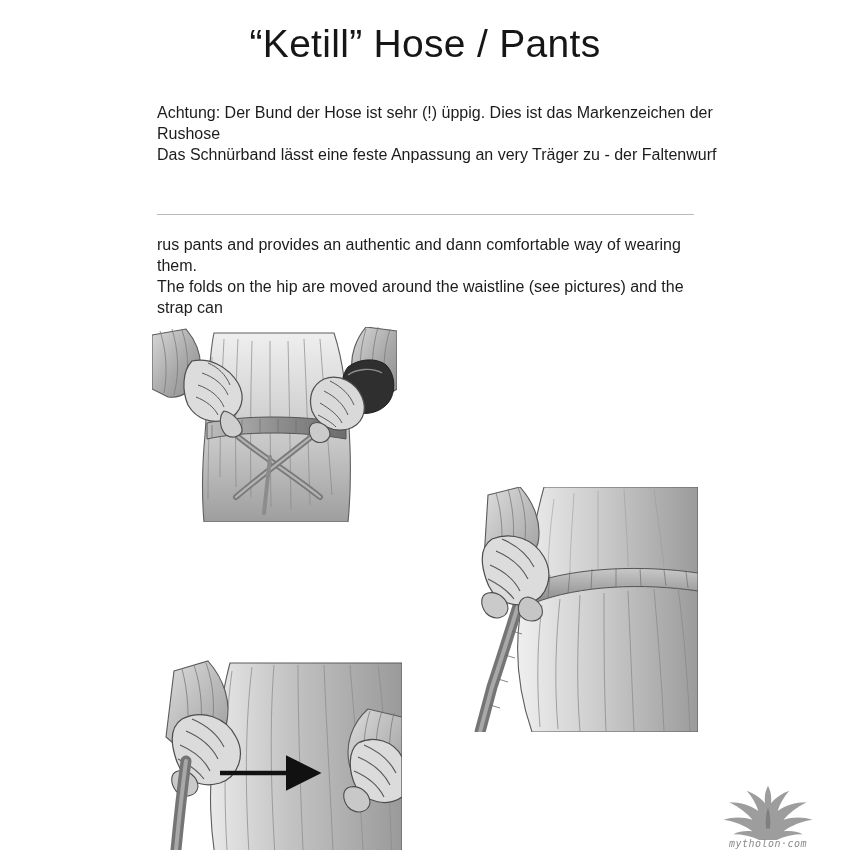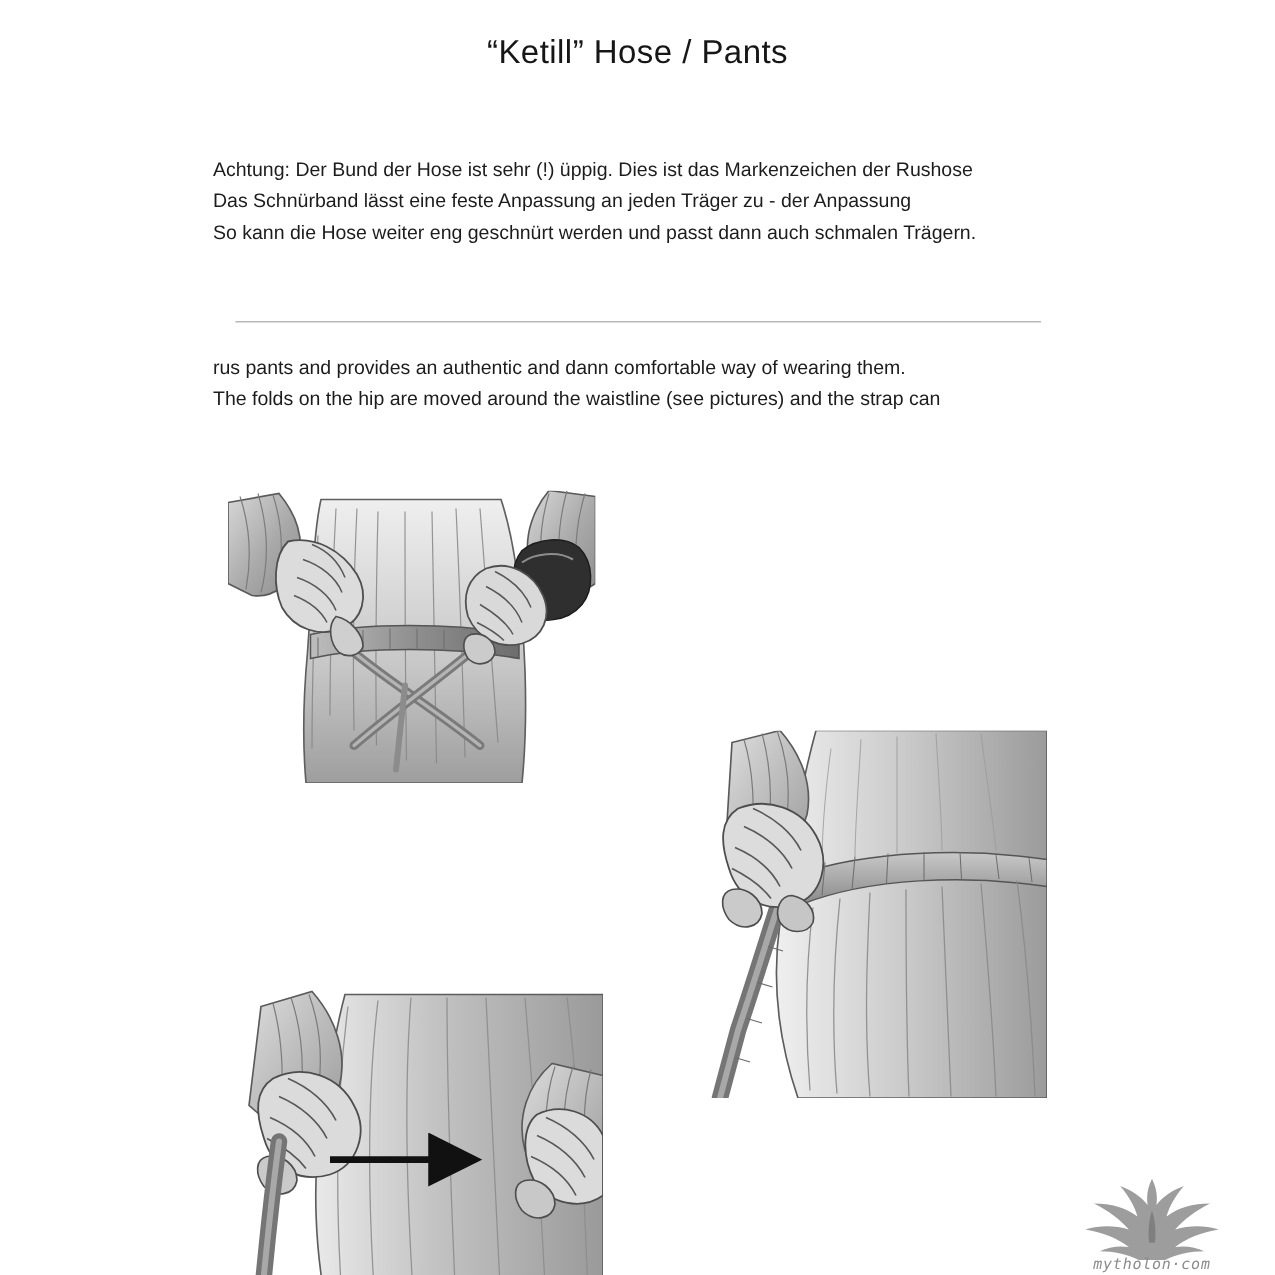--- a/index.html
+++ b/index.html
@@ -16,33 +16,33 @@
     position: relative;
   }
   .page {
     position: relative;
     width: 850px;
     height: 850px;
     box-sizing: border-box;
   }
   .title {
     text-align: center;
-    font-size: 22px;
+    font-size: 39px;
     font-weight: 400;
     letter-spacing: 0.3px;
     color: #161616;
     margin: 22px 0 0 0;
     padding: 0;
     font-family: "Liberation Sans", sans-serif;
   }
   .text-block {
     position: absolute;
-    left: 142px;
+    left: 157px;
     width: 560px;
-    font-size: 13px;
+    font-size: 16px;
     line-height: 21px;
     color: #1c1c1c;
   }
   .text-block p {
     margin: 0;
     padding: 0;
   }
   #de-block { top: 80px; }
   #en-block { top: 212px; }
   .divider {
@@ -88,22 +88,21 @@
 </style>
 </head>
 <body>
 
 <div class="page">
 
   <h1 class="title">“Ketill” Hose / Pants</h1>
 
   <div class="text-block" id="de-block">
     <p>Achtung: Der Bund der Hose ist sehr (!) üppig. Dies ist das Markenzeichen der Rushose</p>
-    <p>Das Schnürband lässt eine feste Anpassung an jeden Träger zu - der Anpassung</p>
-    <p>So kann die Hose weiter eng geschnürt werden und passt dann auch schmalen Trägern.</p>
+    <p>Das Schnürband lässt eine feste Anpassung an very Träger zu - der Faltenwurf</p>
   </div>
 
   <div class="divider"></div>
 
   <div class="text-block" id="en-block">
     <p>rus pants and provides an authentic and dann comfortable way of wearing them.</p>
     <p>The folds on the hip are moved around the waistline (see pictures) and the strap can</p>
   </div>
 
   <div class="figure" id="fig-1">

